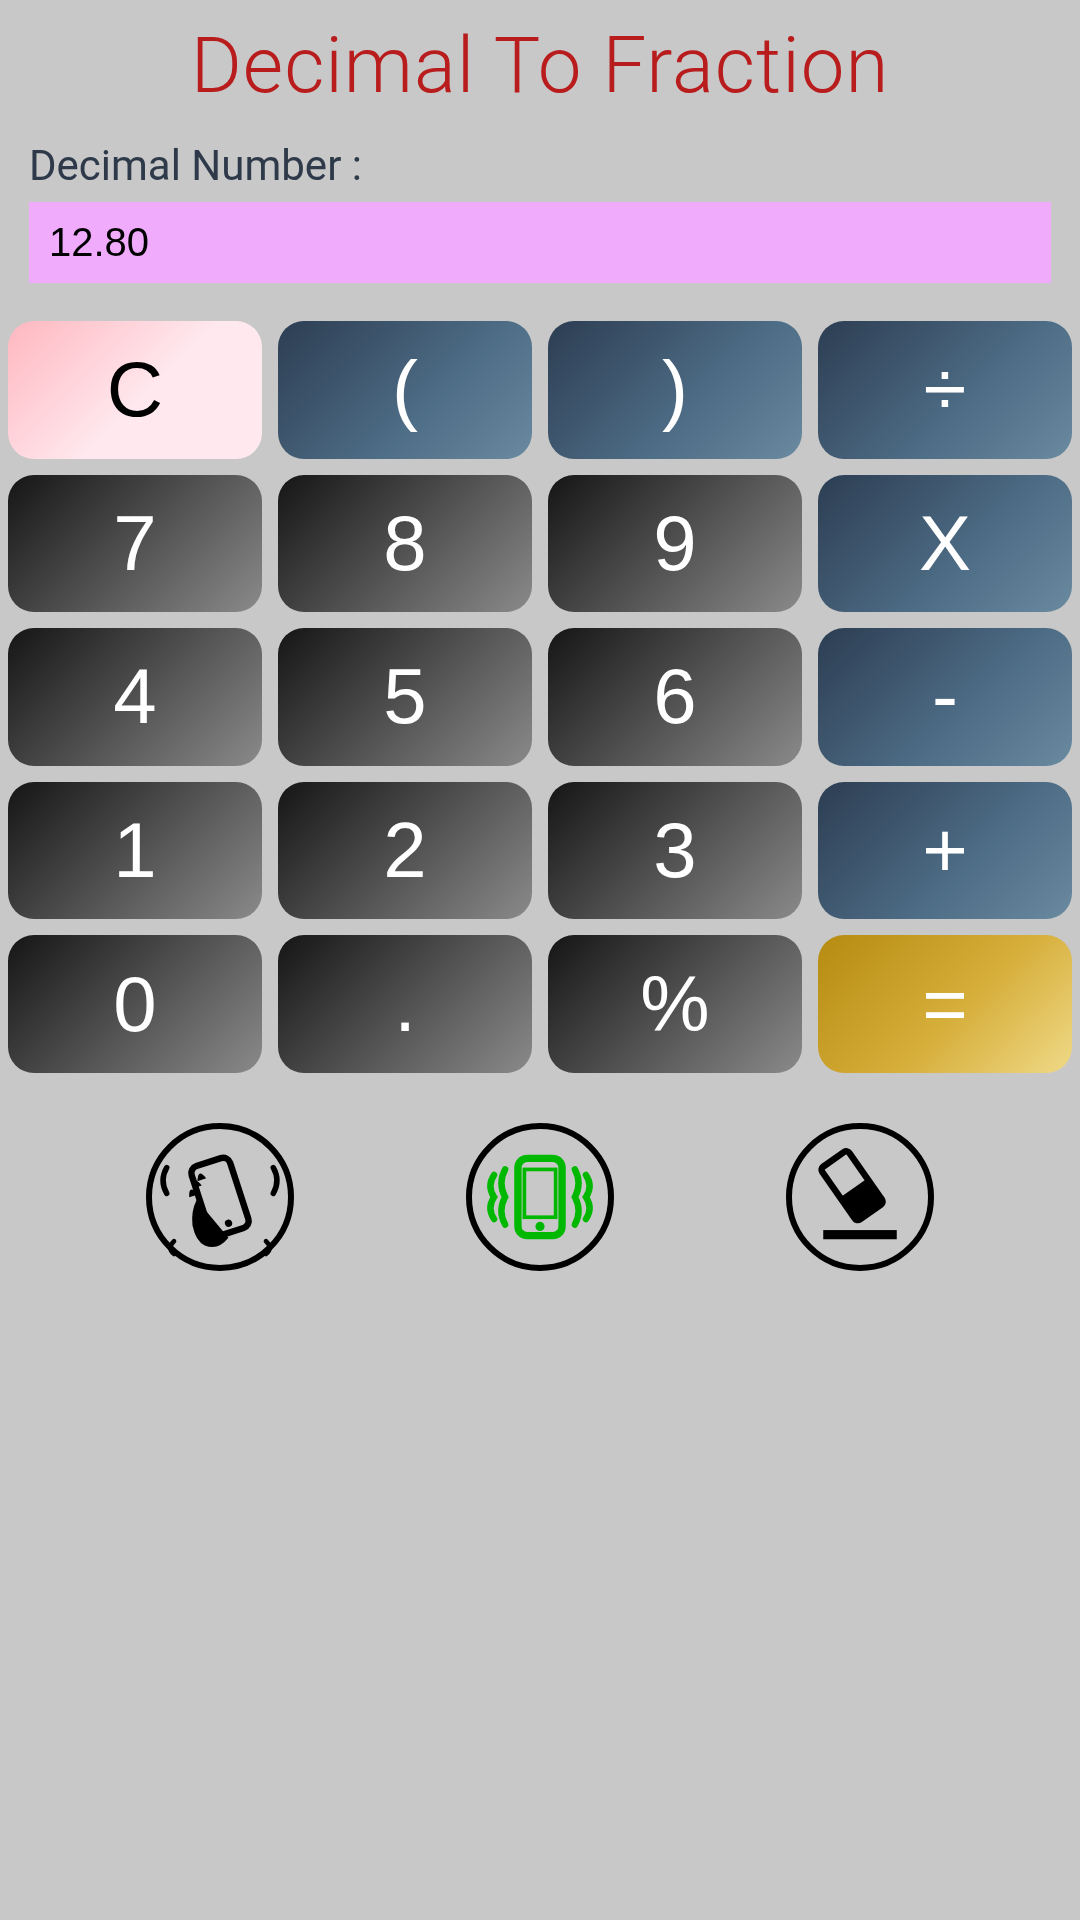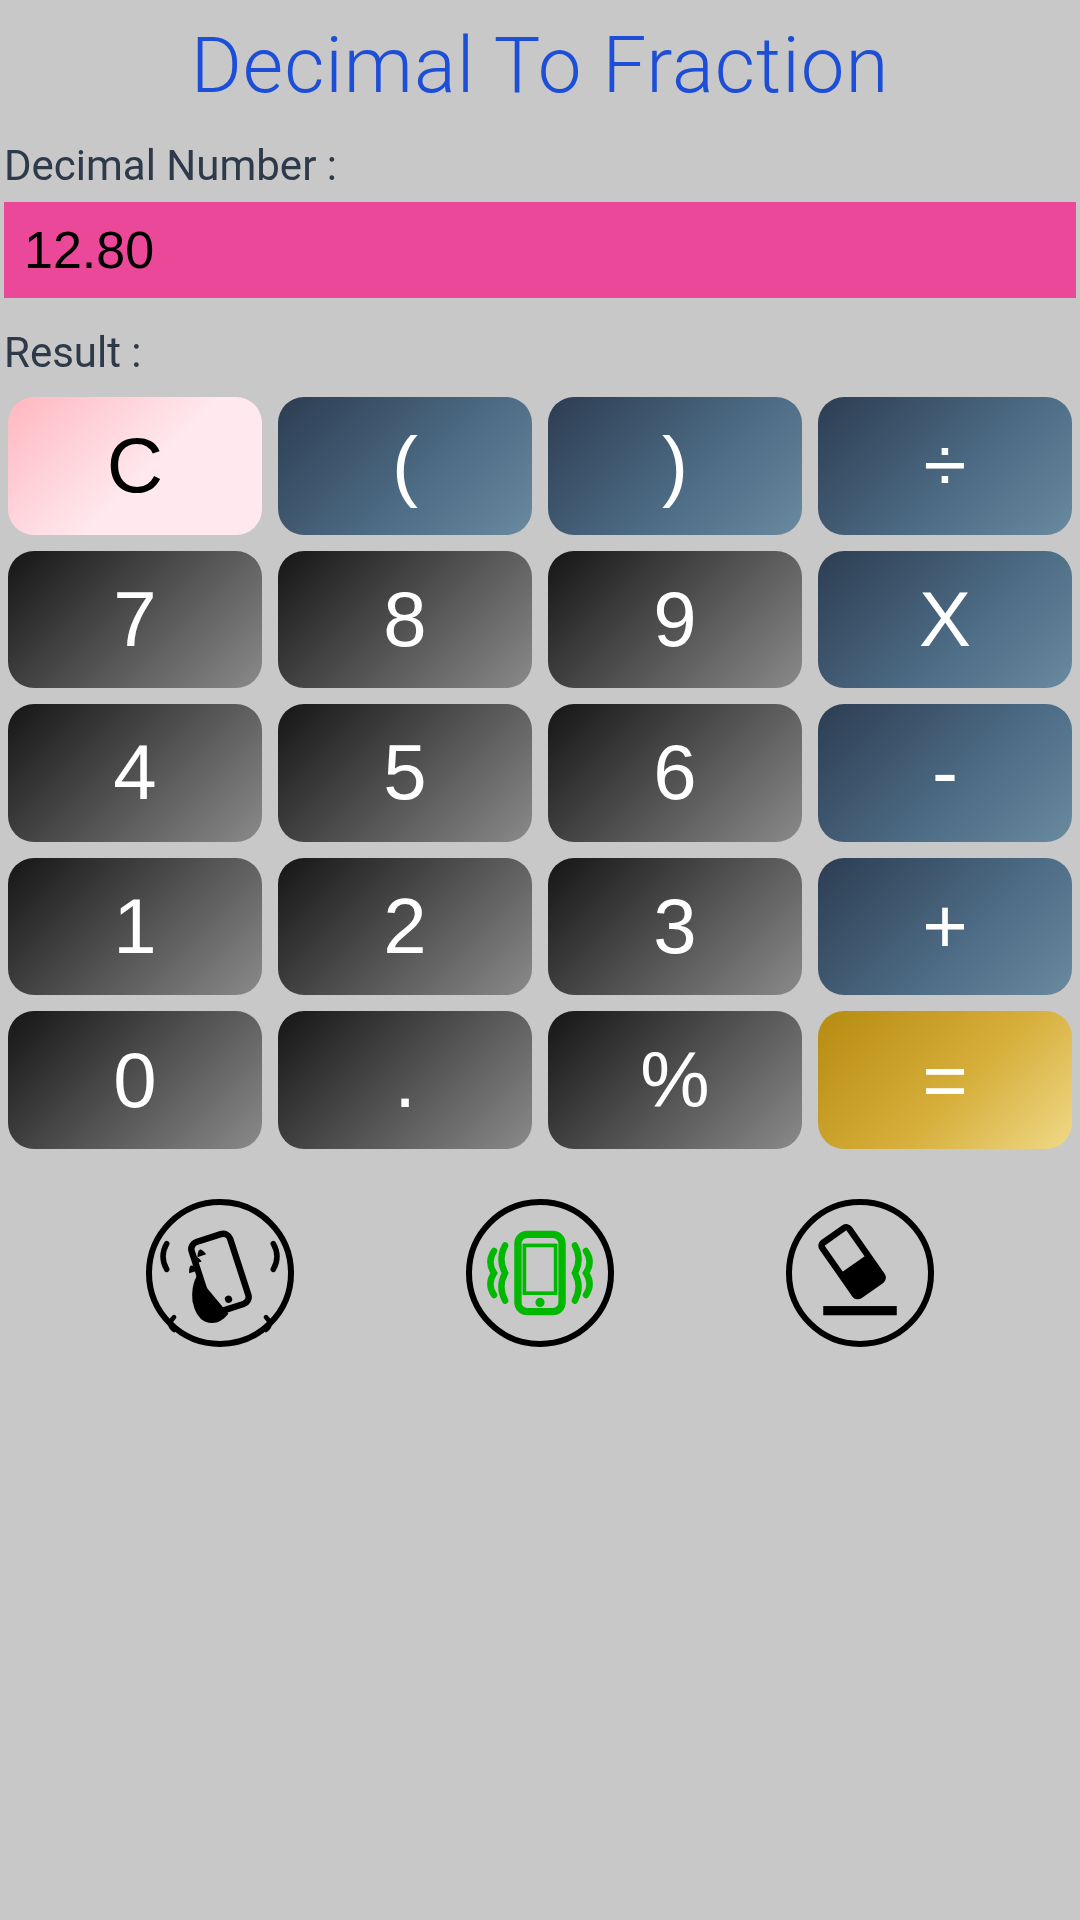--- a/index.html
+++ b/index.html
@@ -8,42 +8,42 @@
       box-sizing: border-box;
     }
     body {
       width: 1080px;
       height: 1920px;
       background: #c8c8c8;
       font-family: -apple-system, BlinkMacSystemFont, "Segoe UI", Roboto, sans-serif;
       overflow: hidden;
     }
     .title {
-      color: #1d4ed8;
+      color: #b91c1c;
       font-size: 78px;
       font-weight: 300;
       text-align: center;
       padding: 20px 0 30px;
       letter-spacing: 1px;
     }
     .section {
-      padding: 0 4px;
+      padding: 0 29px;
     }
     .label {
       color: #2e3a4a;
       font-size: 42px;
       font-weight: 400;
       margin-bottom: 12px;
     }
     .input-box {
-      background: #ec4899;
+      background: #f0abfc;
       border: none;
       width: 100%;
       padding: 18px 20px;
-      font-size: 52px;
+      font-size: 40px;
       color: #000;
       margin-bottom: 30px;
     }
     .keypad {
       padding: 8px 8px 10px;
       display: grid;
       grid-template-columns: repeat(4, 1fr);
       grid-template-rows: repeat(5, 1fr);
       gap: 16px;
       height: 770px;
@@ -97,21 +97,20 @@
   </style>
 </head>
 <body>
 
 <div class="title">Decimal To Fraction</div>
 
 <div class="section">
   <div class="label">Decimal Number :</div>
   <input class="input-box" type="text" value="12.80" style="">
   
-  <div class="label">Result :</div>
 </div>
 
 <div class="keypad">
   <button class="key key-clear">C</button>
   <button class="key key-blue">(</button>
   <button class="key key-blue">)</button>
   <button class="key key-blue">÷</button>
 
   <button class="key key-num">7</button>
   <button class="key key-num">8</button>

